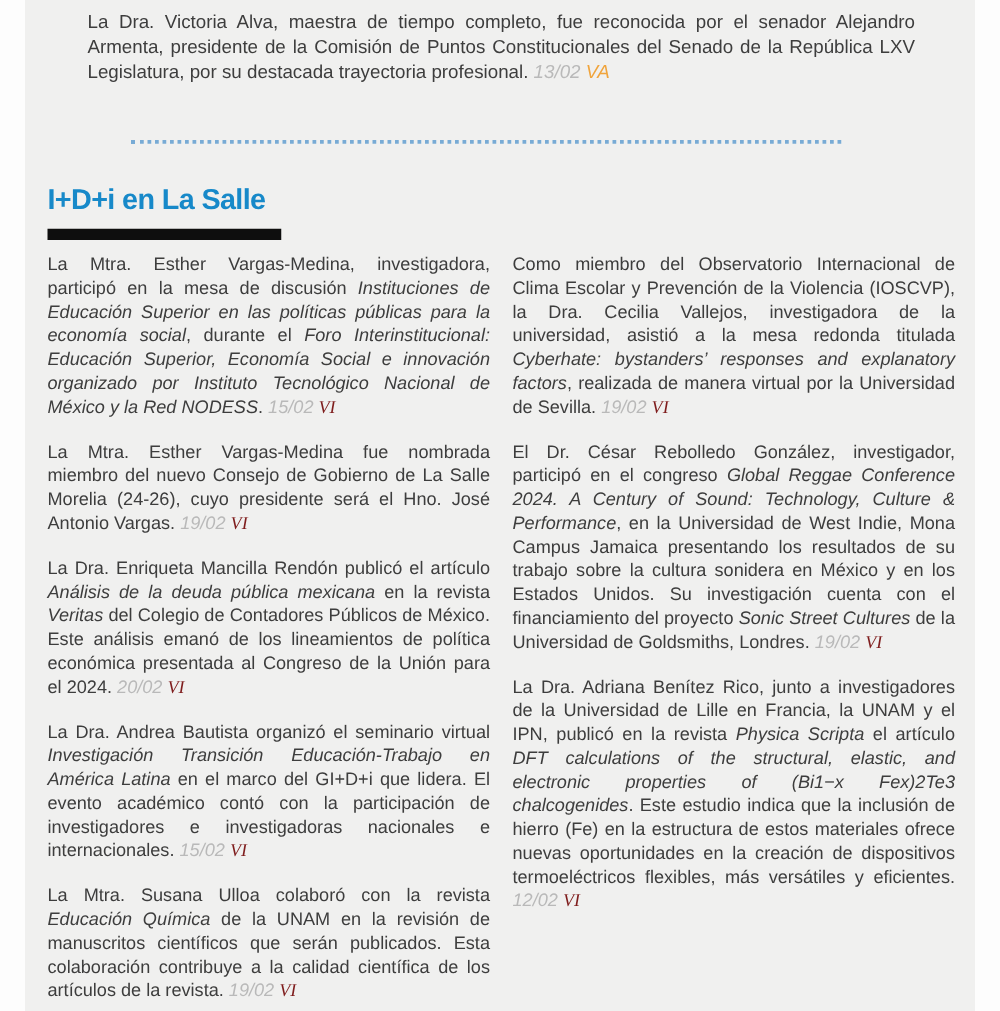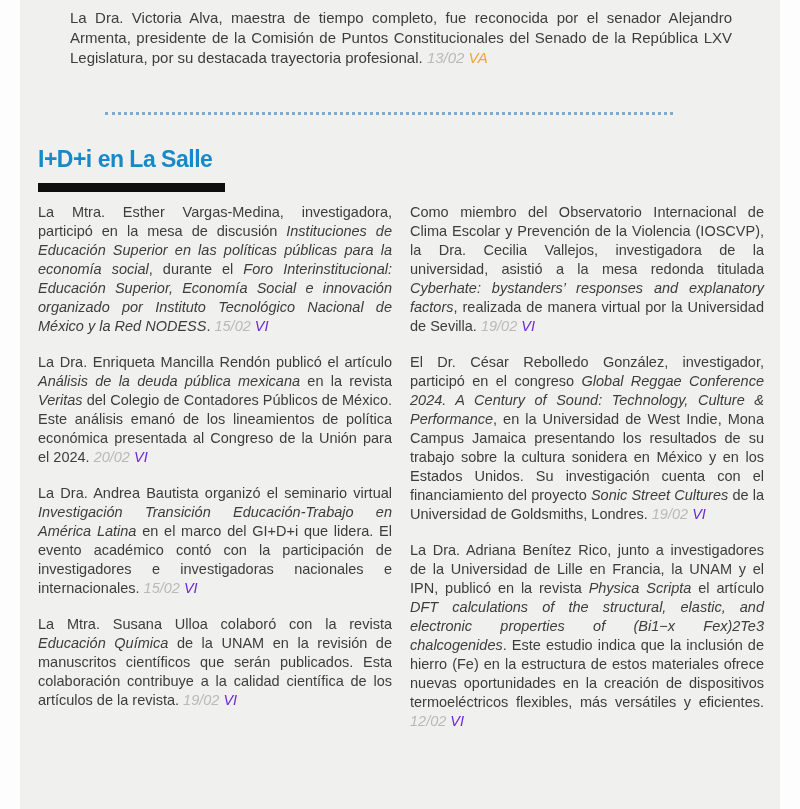--- a/index.html
+++ b/index.html
@@ -37,37 +37,38 @@
   .col{width:354px;}
   .news-item{
     margin:0 0 17px 0;
     font-size:14.5px;line-height:19px;text-align:justify;
     color:#3d3d3d;
   }
   .seg-normal{font-style:normal;}
   .seg-italic{font-style:italic;}
   .seg-date{font-style:italic;color:#b9b9b9;}
   .seg-va{font-style:italic;color:#f0a43c;}
-  .seg-vi{font-style:italic;color:#6d28d9;}
+  .seg-vi{font-style:italic;color:#7f1d1d;font-family:Liberation Serif, serif;}
 </style>
 </head>
 <body>
 
 <div class="page">
 
   <p class="intro"><span class="seg-normal">La Dra. Victoria Alva, maestra de tiempo completo, fue reconocida por el senador Alejandro Armenta, presidente de la Comisión de Puntos Constitucionales del Senado de la República LXV Legislatura, por su destacada trayectoria profesional. </span><span class="seg-date">13/02</span><span class="seg-normal"> </span><span class="seg-va">VA</span></p>
 
   <div class="divider"></div>
 
   <h1 class="section-heading">I+D+i en La Salle</h1>
   <div class="heading-bar"></div>
 
   <div class="columns">
     <div class="col">
         <p class="news-item"><span class="seg-normal">La Mtra. Esther Vargas-Medina, investigadora, participó en la mesa de discusión </span><span class="seg-italic">Instituciones de Educación Superior en las políticas públicas para la economía social</span><span class="seg-normal">, durante el </span><span class="seg-italic">Foro Interinstitucional: Educación Superior, Economía Social e innovación organizado por Instituto Tecnológico Nacional de México y la Red NODESS</span><span class="seg-normal">. </span><span class="seg-date">15/02</span><span class="seg-normal"> </span><span class="seg-vi">VI</span></p>
+        <p class="news-item"><span class="seg-normal">La Mtra. Esther Vargas-Medina fue nombrada miembro del nuevo Consejo de Gobierno de La Salle Morelia (24-26), cuyo presidente será el Hno. José Antonio Vargas. </span><span class="seg-date">19/02</span><span class="seg-normal"> </span><span class="seg-vi">VI</span></p>
         <p class="news-item"><span class="seg-normal">La Dra. Enriqueta Mancilla Rendón publicó el artículo </span><span class="seg-italic">Análisis de la deuda pública mexicana</span><span class="seg-normal"> en la revista </span><span class="seg-italic">Veritas</span><span class="seg-normal"> del Colegio de Contadores Públicos de México. Este análisis emanó de los lineamientos de política económica presentada al Congreso de la Unión para el 2024. </span><span class="seg-date">20/02</span><span class="seg-normal"> </span><span class="seg-vi">VI</span></p>
         <p class="news-item"><span class="seg-normal">La Dra. Andrea Bautista organizó el seminario virtual </span><span class="seg-italic">Investigación Transición Educación-Trabajo en América Latina</span><span class="seg-normal"> en el marco del GI+D+i que lidera. El evento académico contó con la participación de investigadores e investigadoras nacionales e internacionales. </span><span class="seg-date">15/02</span><span class="seg-normal"> </span><span class="seg-vi">VI</span></p>
         <p class="news-item"><span class="seg-normal">La Mtra. Susana Ulloa colaboró con la revista </span><span class="seg-italic">Educación Química</span><span class="seg-normal"> de la UNAM en la revisión de manuscritos científicos que serán publicados. Esta colaboración contribuye a la calidad científica de los artículos de la revista. </span><span class="seg-date">19/02</span><span class="seg-normal"> </span><span class="seg-vi">VI</span></p>
       </div>
     <div class="col">
         <p class="news-item"><span class="seg-normal">Como miembro del Observatorio Internacional de Clima Escolar y Prevención de la Violencia (IOSCVP), la Dra. Cecilia Vallejos, investigadora de la universidad, asistió a la mesa redonda titulada </span><span class="seg-italic">Cyberhate: bystanders’ responses and explanatory factors</span><span class="seg-normal">, realizada de manera virtual por la Universidad de Sevilla. </span><span class="seg-date">19/02</span><span class="seg-normal"> </span><span class="seg-vi">VI</span></p>
         <p class="news-item"><span class="seg-normal">El Dr. César Rebolledo González, investigador, participó en el congreso </span><span class="seg-italic">Global Reggae Conference 2024. A Century of Sound: Technology, Culture &amp; Performance</span><span class="seg-normal">, en la Universidad de West Indie, Mona Campus Jamaica presentando los resultados de su trabajo sobre la cultura sonidera en México y en los Estados Unidos. Su investigación cuenta con el financiamiento del proyecto </span><span class="seg-italic">Sonic Street Cultures</span><span class="seg-normal"> de la Universidad de Goldsmiths, Londres. </span><span class="seg-date">19/02</span><span class="seg-normal"> </span><span class="seg-vi">VI</span></p>
         <p class="news-item"><span class="seg-normal">La Dra. Adriana Benítez Rico, junto a investigadores de la Universidad de Lille en Francia, la UNAM y el IPN, publicó en la revista </span><span class="seg-italic">Physica Scripta</span><span class="seg-normal"> el artículo </span><span class="seg-italic">DFT calculations of the structural, elastic, and electronic properties of (Bi1−x Fex)2Te3 chalcogenides</span><span class="seg-normal">. Este estudio indica que la inclusión de hierro (Fe) en la estructura de estos materiales ofrece nuevas oportunidades en la creación de dispositivos termoeléctricos flexibles, más versátiles y eficientes. </span><span class="seg-date">12/02</span><span class="seg-normal"> </span><span class="seg-vi">VI</span></p>
       </div>
   </div>

